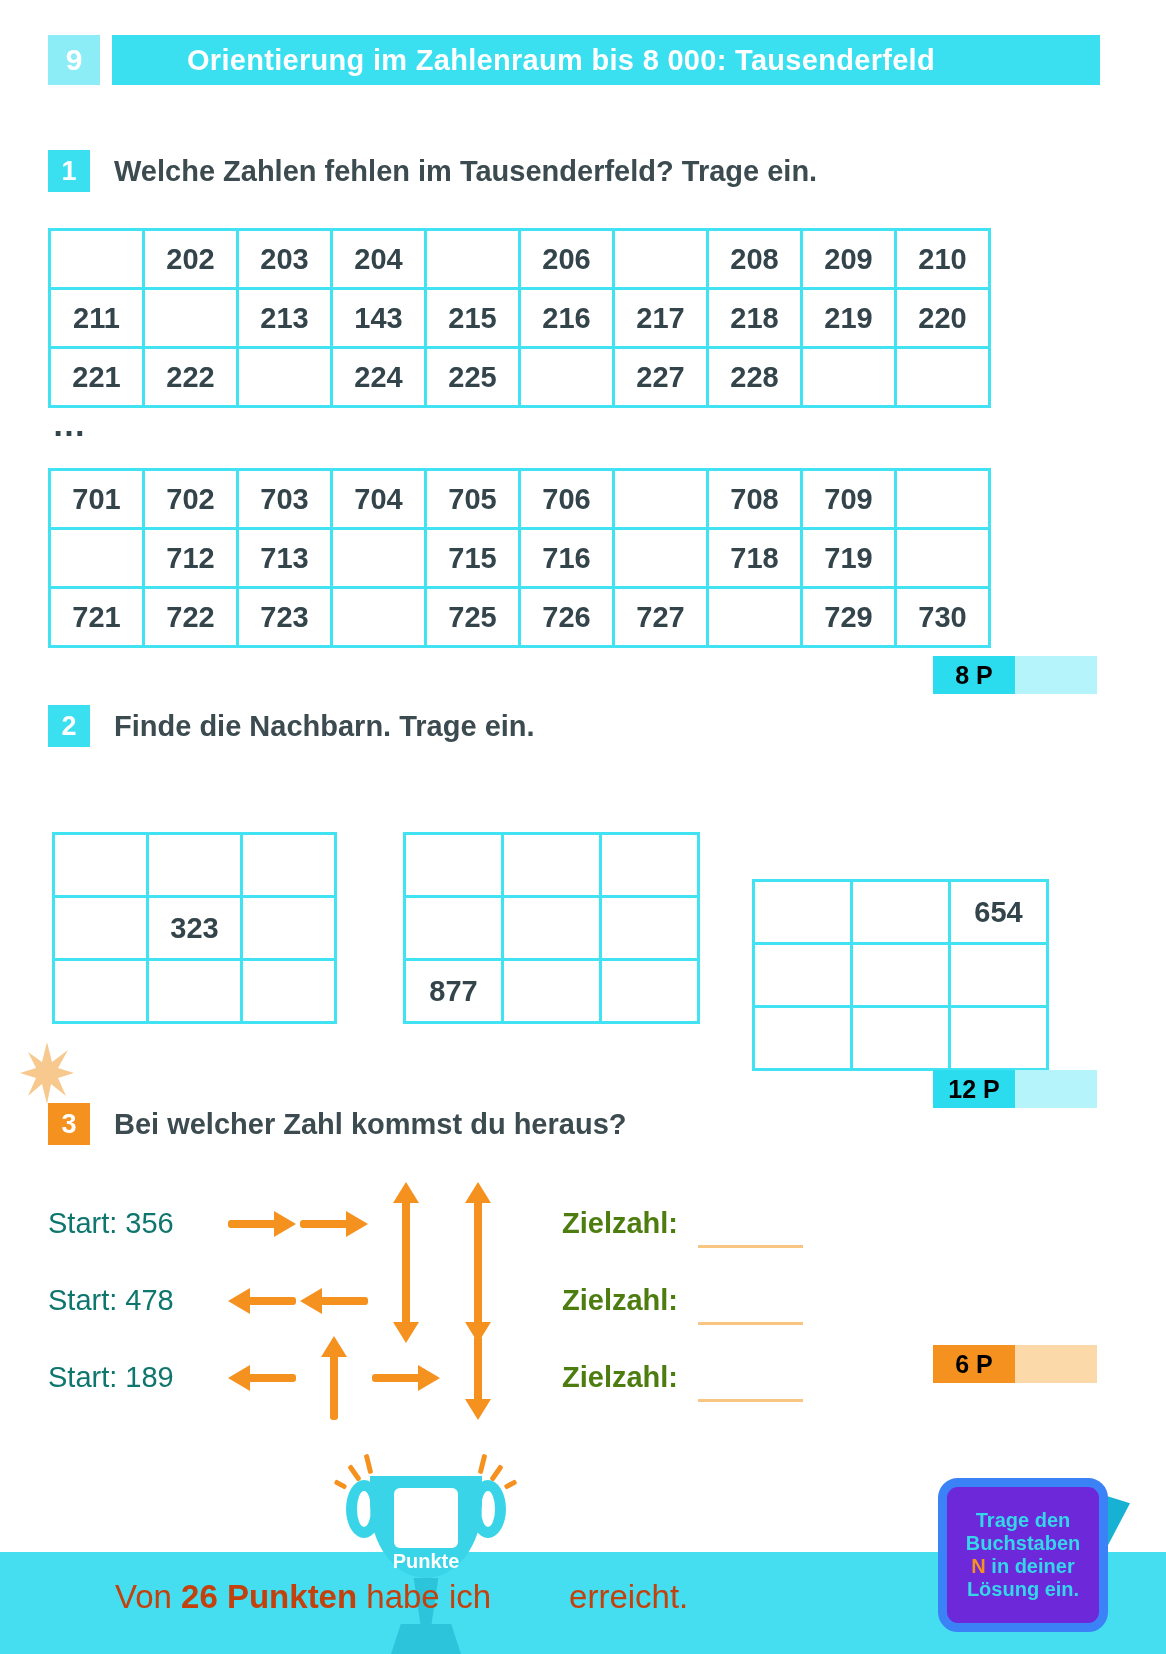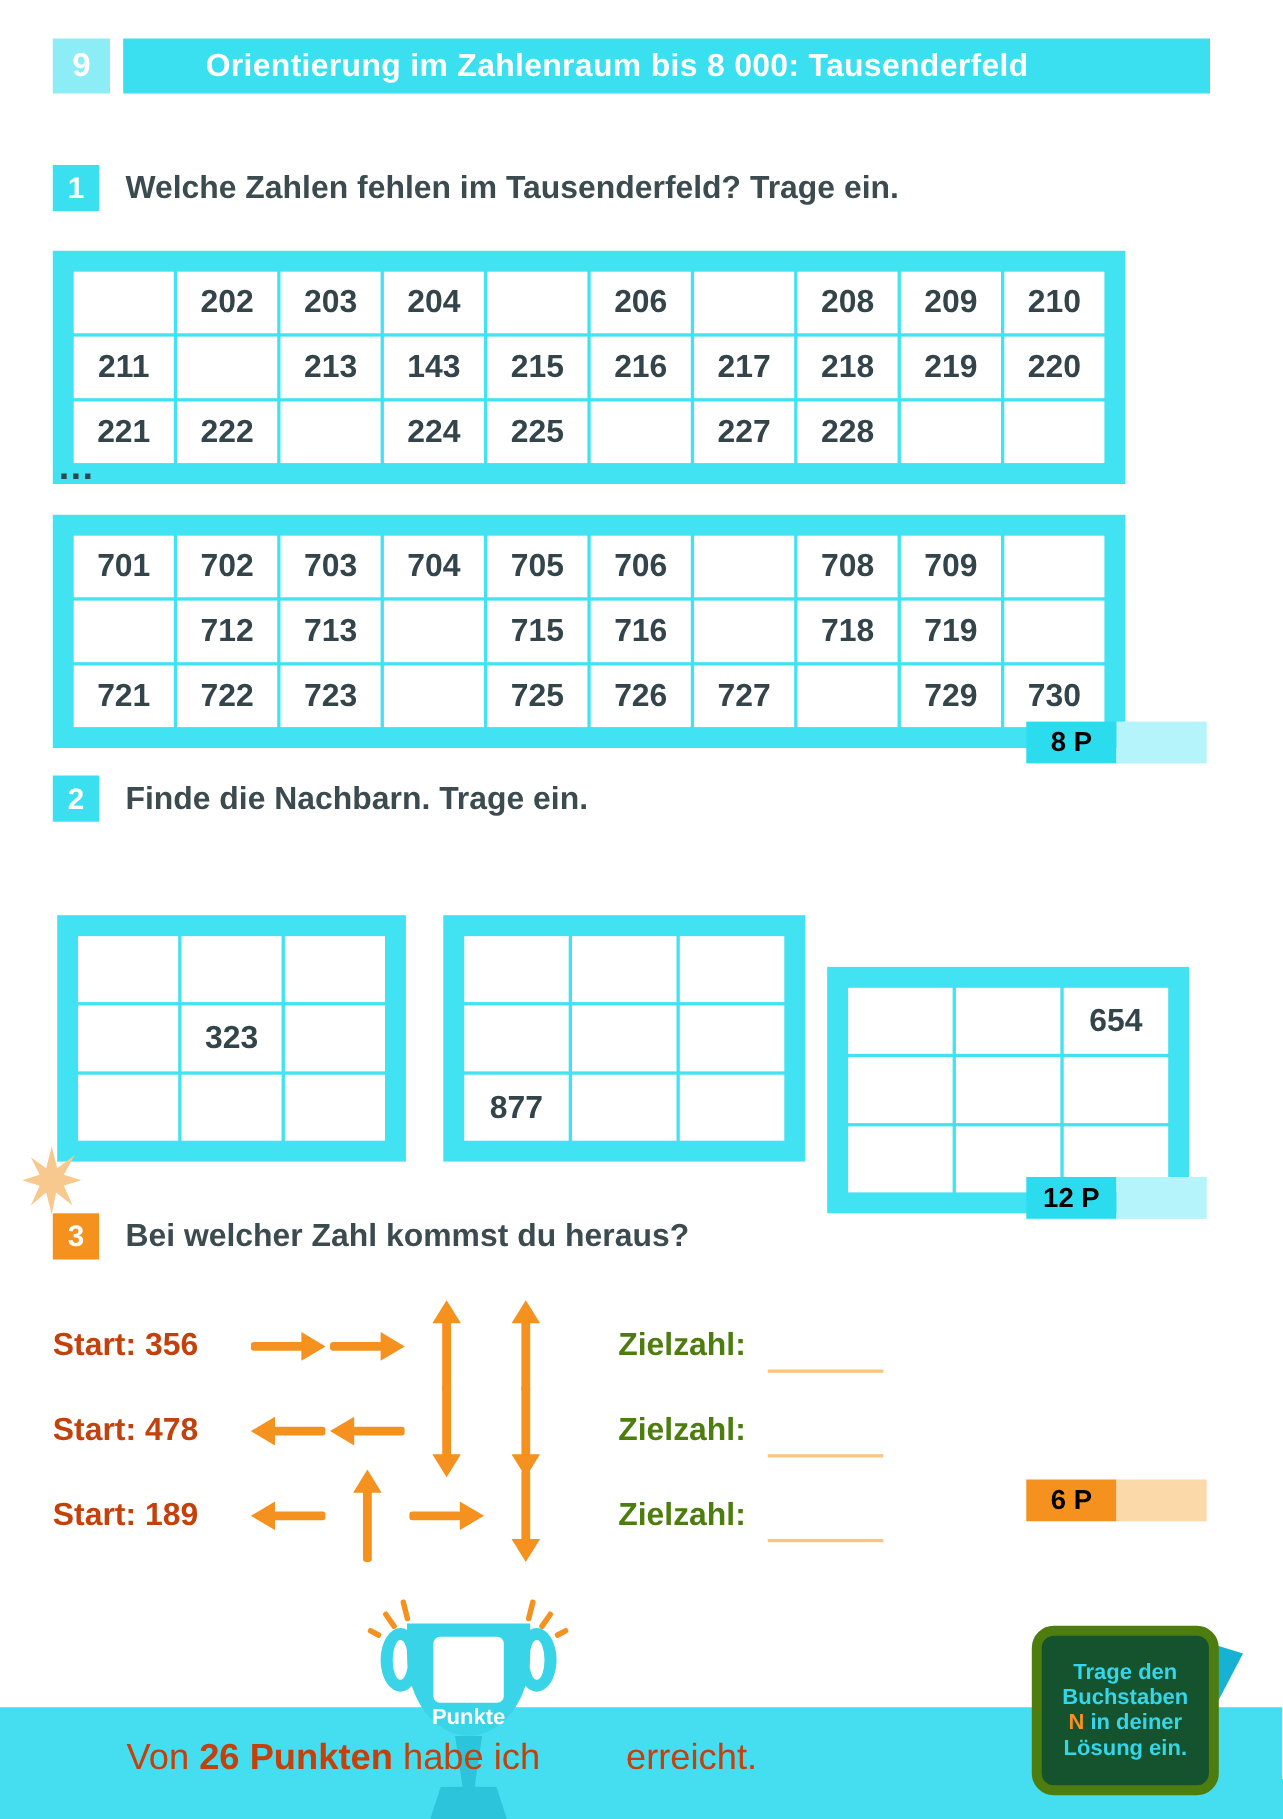--- a/index.html
+++ b/index.html
@@ -23,21 +23,21 @@
   
   .task-head { position:absolute; left:48px; display:flex; align-items:center; gap:24px; }
   .task-box {
     width:42px; height:42px; background:#3ADFF0; color:#fff; font-size:27px; font-weight:bold;
     display:flex; align-items:center; justify-content:center; flex:0 0 auto;
   }
   .task-box.orange { background:#F5911E; }
   .task-title { font-size:29px; font-weight:600; color:#3C4B4F; }
   
   .num-grid {
-    position:absolute; background:#41E2F1; display:grid; gap:3px; padding:19px;
+    position:absolute; background:#41E2F1; display:grid; gap:3px; padding:3px;
   }
   .grid10 { grid-template-columns:repeat(10,91px); grid-auto-rows:56px; left:48px; }
   .grid3  { grid-auto-rows:60px; }
   .cell {
     background:#fff; display:flex; align-items:center; justify-content:center;
     font-size:29px; font-weight:600; color:#33444B;
   }
   .ellipsis { position:absolute; left:52px; top:405px; font-size:34px; font-weight:bold; color:#33444B; letter-spacing:2px; }
   
   .badge { position:absolute; left:933px; display:flex; }
@@ -47,21 +47,21 @@
   }
   .badge .ext { width:82px; height:38px; }
   .badge.cyan .main { background:#2BDCEF; }
   .badge.cyan .ext { background:#B5F4FB; }
   .badge.orange .main { background:#F5911E; }
   .badge.orange .ext { background:#FBD9A9; }
   
   .star { position:absolute; left:20px; top:1042px; }
   .t3-rows { position:absolute; left:48px; top:1185px; width:800px; }
   .t3-row { height:77px; display:flex; align-items:center; }
-  .start-label { width:178px; font-size:29px; font-weight:700; color:#c2410c; flex:0 0 auto; }
+  .start-label { width:178px; font-size:29px; font-weight:400; color:#0f766e; flex:0 0 auto; }
   .arrow-strip { width:300px; display:flex; flex:0 0 auto; }
   .arrow-slot { width:72px; display:flex; align-items:center; justify-content:center; overflow:visible; }
   .arrow-slot svg { display:block; }
   .arrow-slot svg * { fill:#F5911E; }
   .dir-left svg { transform:scaleX(-1); }
   .dir-down svg { transform:scaleY(-1); }
   .ziel-label { width:130px; font-size:29px; font-weight:600; color:#4d7c0f; flex:0 0 auto; margin-left:36px; }
   .answer-line { width:105px; border-bottom:3px solid #F8C583; align-self:flex-end; margin-bottom:14px; margin-left:6px; }
   
   .band { position:absolute; left:0; top:1552px; width:1166px; height:102px; background:#45DEF0; }
@@ -82,22 +82,22 @@
             color:#fff; font-size:20px; font-weight:600; z-index:4; }
   .stem { position:absolute; left:66px; top:130px; width:44px; height:48px; background:#2CC4DB;
           clip-path:polygon(22% 0,78% 0,62% 100%,38% 100%); z-index:2; }
   .t-base { position:absolute; left:53px; top:176px; width:70px; height:30px; background:#2CC4DB;
           clip-path:polygon(14% 0,86% 0,100% 100%,0 100%); z-index:2; }
   .spark { position:absolute; background:#F5911E; border-radius:2px; width:5px; z-index:1; }
   
   .bubble-fold { position:absolute; left:1094px; top:1492px; width:36px; height:80px; background:#17B2D3;
                  clip-path:polygon(0 0,100% 14%,0 100%); z-index:1; }
   .bubble {
-    position:absolute; left:938px; top:1478px; width:170px; height:154px; background:#14532d;
-    border:9px solid #4d7c0f; border-radius:20px; z-index:2;
+    position:absolute; left:938px; top:1478px; width:170px; height:154px; background:#6d28d9;
+    border:9px solid #3b82f6; border-radius:20px; z-index:2;
     display:flex; flex-direction:column; align-items:center; justify-content:center;
     text-align:center; color:#35D5EA; font-size:20px; font-weight:600; line-height:1.15;
   }
   .bubble .n { color:#F5911E; font-weight:bold; }
 </style>
 </head>
 <body>
 
 <div id="page">
 

